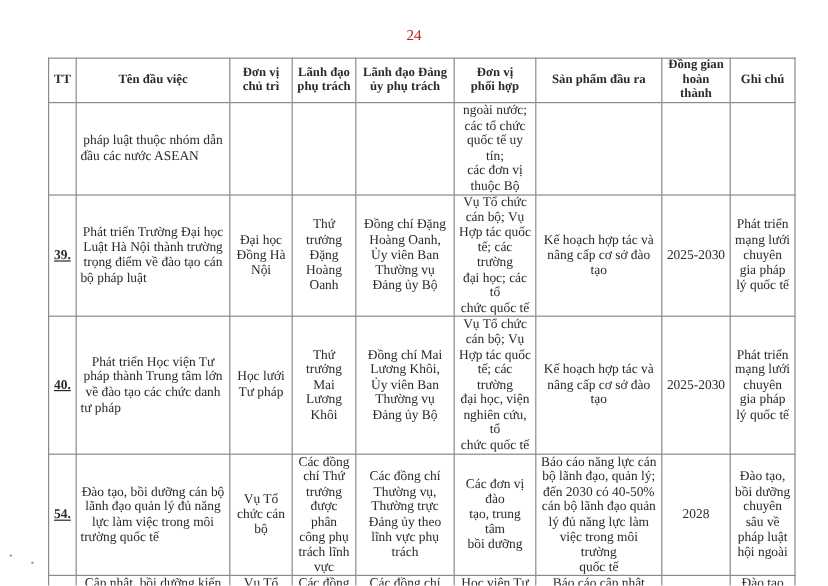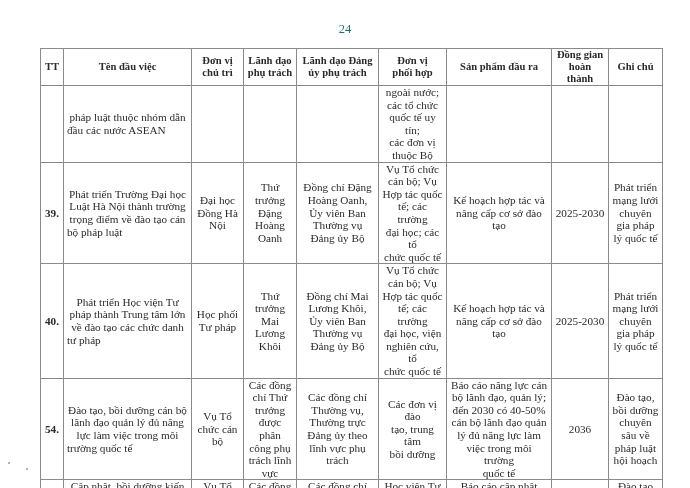--- a/index.html
+++ b/index.html
@@ -1,25 +1,25 @@
 <!DOCTYPE html>
 <html><head>
 <meta charset="utf-8">
 <style>
   html, body { margin: 0; padding: 0; background: #ffffff; }
   body { width: 690px; height: 488px; position: relative; overflow: hidden;
          font-family: "Liberation Serif", "DejaVu Serif", serif; color: #2a2a2a; }
   .page-number { position: absolute; left: 0; width: 690px; top: 22px; text-align: center;
-                 font-size: 12.5px; color: #0f766e; }
+                 font-size: 12.5px; color: #b91c1c; }
   table.plan { position: absolute; left: 40px; top: 48px; border-collapse: collapse;
                table-layout: fixed; width: 622px; }
   table.plan th, table.plan td { border: 1px solid #8a8a8a; padding: 0 3px; font-size: 11.2px;
                line-height: 12.6px; vertical-align: middle; text-align: center; }
   table.plan th { font-weight: bold; font-size: 10.6px; line-height: 12px; height: 23px; }
-  td.tt { font-weight: bold; font-size: 11.5px; }
+  td.tt { font-weight: bold; font-size: 11.5px; text-decoration: underline; }
   td.task { text-align: justify; text-align-last: left; padding: 0 4px 0 6px; }
   td.top { vertical-align: top; }
   tr.r0 td { height: 61px; margin-top: 28px; }
   tr.r39 td { height: 70px; }
   tr.r40 td { height: 90px; }
   tr.r41 td { height: 97px; }
   tr.r42 td { height: 38px; vertical-align: top; }
   .cell-text { white-space: pre-line; }
   .scan-dot { position: absolute; width: 2px; height: 2px; background: #999; border-radius: 1px; }
 </style>
@@ -102,21 +102,21 @@
       <td class="cell-text">2025-2030</td>
       <td class="cell-text">Phát triển
 mạng lưới
 chuyên
 gia pháp
 lý quốc tế</td>
     </tr>
     <tr class="r40">
       <td class="tt">40.</td>
       <td class="task">Phát triển Học viện Tư pháp thành Trung tâm lớn về đào tạo các chức danh tư pháp</td>
-      <td class="cell-text">Học phối
+      <td class="cell-text">Học lưới
 Tư pháp</td>
       <td class="cell-text">Thứ
 trưởng
 Mai
 Lương
 Khôi</td>
       <td class="cell-text">Đồng chí Mai
 Lương Khôi,
 Ủy viên Ban
 Thường vụ
@@ -161,27 +161,27 @@
       <td class="cell-text">Các đơn vị đào
 tạo, trung tâm
 bồi dưỡng</td>
       <td class="cell-text">Báo cáo năng lực cán
 bộ lãnh đạo, quản lý;
 đến 2030 có 40-50%
 cán bộ lãnh đạo quản
 lý đủ năng lực làm
 việc trong môi trường
 quốc tế</td>
-      <td class="cell-text">2036</td>
+      <td class="cell-text">2028</td>
       <td class="cell-text">Đào tạo,
 bồi dưỡng
 chuyên
 sâu về
 pháp luật
-hội hoạch</td>
+hội ngoài</td>
     </tr>
     <tr class="r42">
       <td class="tt" style="vertical-align:middle">42.</td>
       <td class="task">Cập nhật, bồi dưỡng kiến thức pháp luật hội nhập và đổi mới sáng tạo đối với</td>
       <td class="cell-text">Vụ Tổ
 chức cán
 bộ</td>
       <td class="cell-text">Các đồng
 chí Thứ
 trưởng</td>

